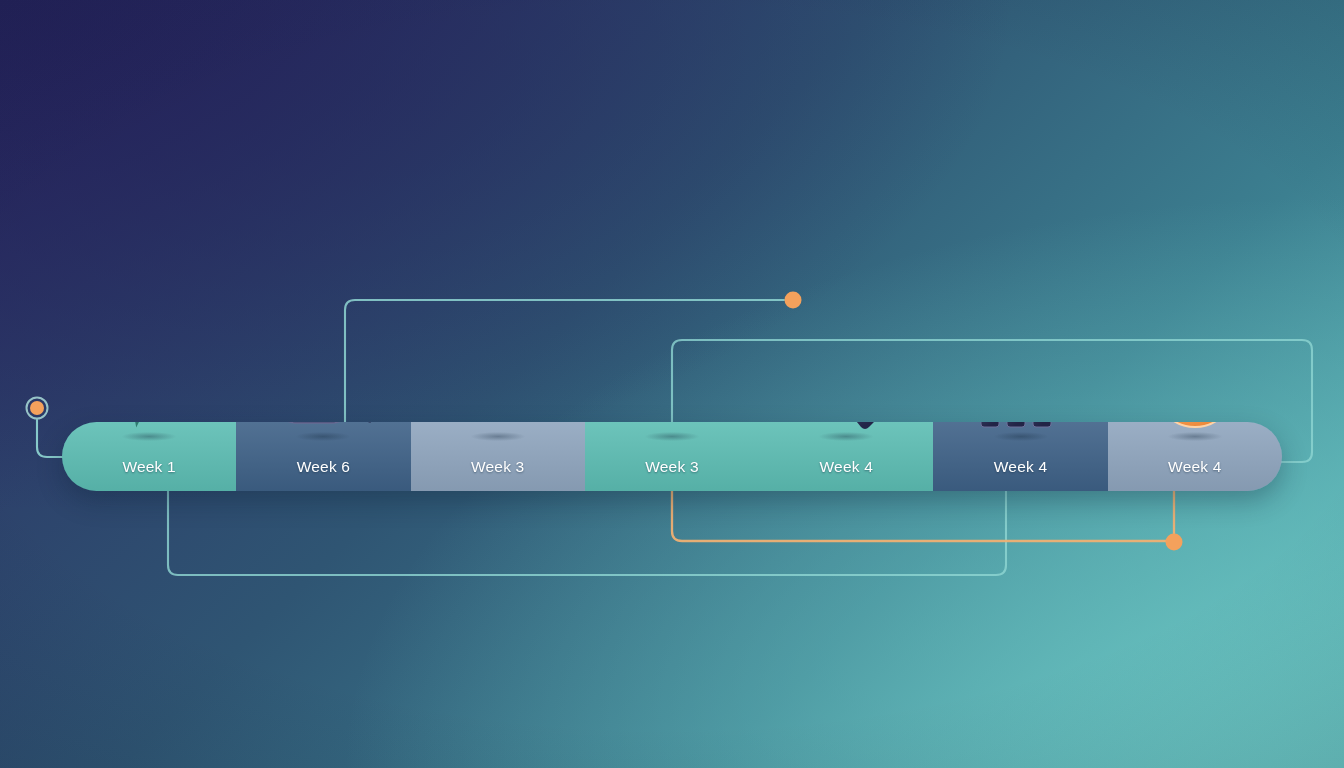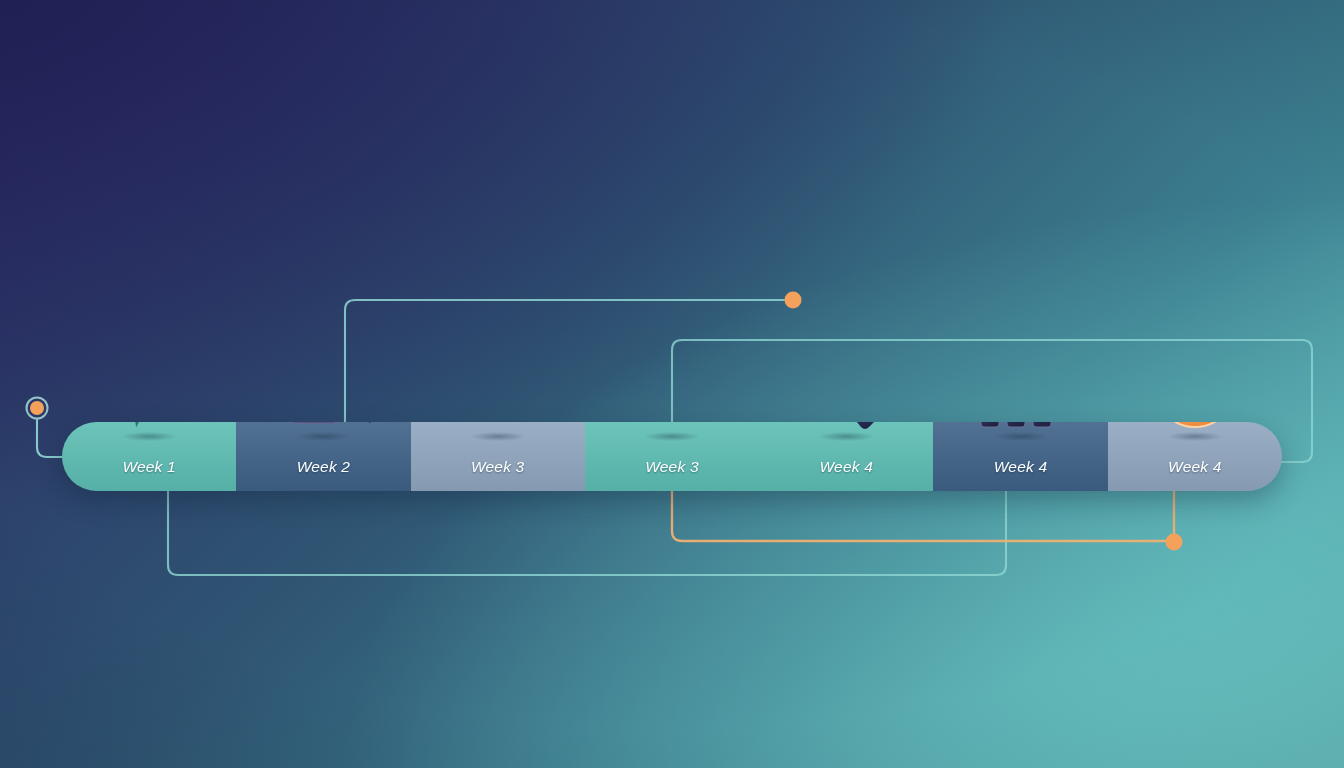--- a/index.html
+++ b/index.html
@@ -8,21 +8,20 @@
     font-family:"Liberation Sans", sans-serif;
     background:#2b4f72;
     position:relative;
   }
   #stage {
     position:absolute; inset:0;
     background:
       radial-gradient(130% 115% at 0% 0%, #232159 0%, rgba(35,33,89,0) 58%),
       radial-gradient(120% 120% at 100% 100%, #6ac4c1 0%, rgba(106,196,193,0) 62%),
       linear-gradient(135deg, #2a2a62 0%, #2f5573 42%, #3c7f90 70%, #62bfbe 100%);
-    font-style: italic;
   }
   #vignette {
     position:absolute; inset:0;
     background:radial-gradient(95% 85% at 50% 48%, rgba(0,0,0,0) 55%, rgba(10,25,45,0.22) 100%);
     pointer-events:none;
   }
   #links { position:absolute; inset:0; }
 
   
   #bar {
@@ -154,21 +153,21 @@
             <linearGradient id="vg3" x1="0" y1="0" x2="1" y2="1">
               <stop offset="0" stop-color="#9ae6cf"></stop>
                 <stop offset="1" stop-color="#4fb9a2"></stop>
             </linearGradient>
           </defs>
           <path d="M72,20 L95,9 Q99,7 99,12 L99,60 Q99,65 95,63 L72,52 Z" fill="url(#vg2)"></path>
           <rect x="8" y="10" width="66" height="54" rx="14" fill="url(#vg1)" stroke="#676a93" stroke-width="1.6"></rect>
           <path d="M31,25 L56,37 L31,49 Z" fill="url(#vg3)"></path>
         </svg>
       </div>
-      <span class="seg-label">Week 2</span>
+      <span class="seg-label">Week 6</span>
     </div>
 
     <div class="seg" style="background:#8fa5be">
       <div class="seg-shadow"></div>
       <div class="icon-wrap">
         <svg width="84" height="96" viewBox="0 0 84 96">
           <defs>
             <linearGradient id="og1" x1="0" y1="0" x2="0.3" y2="1">
               <stop offset="0" stop-color="#ffc185"></stop>
                 <stop offset="1" stop-color="#ef8133"></stop>

